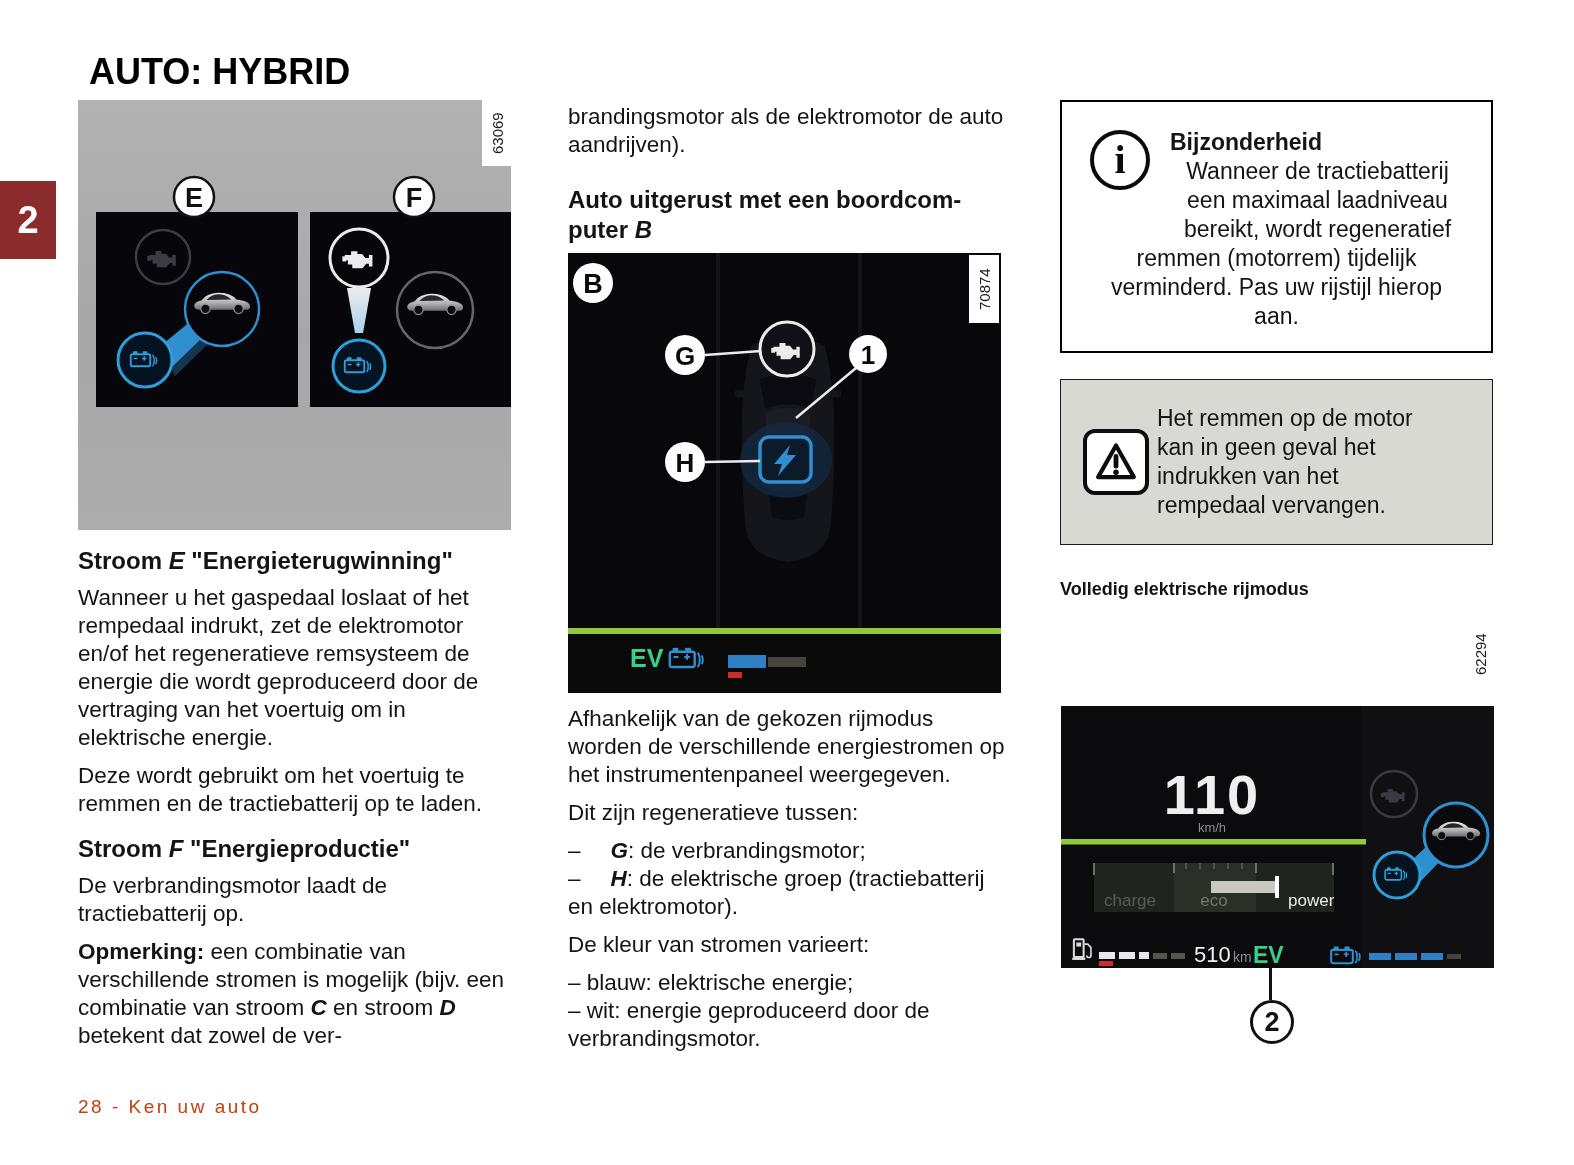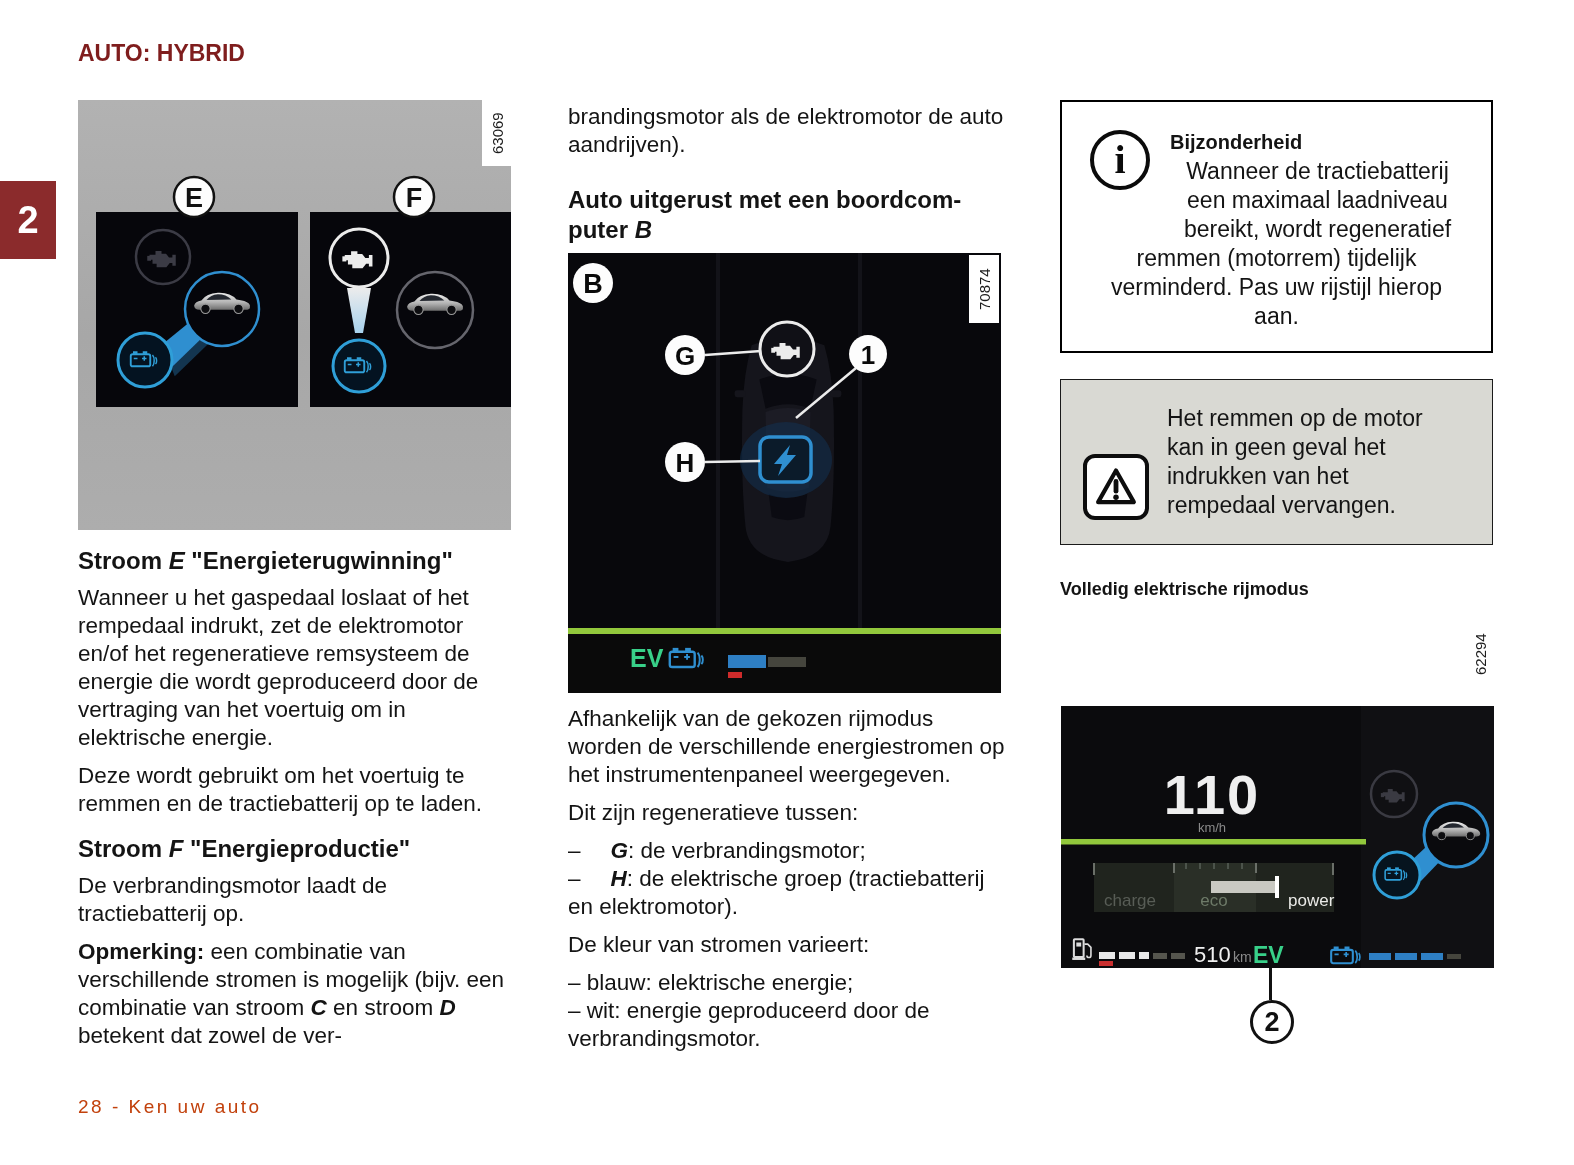--- a/index.html
+++ b/index.html
@@ -2,21 +2,21 @@
 <html><head>
 <meta charset="utf-8">
 <style>
   html,body{margin:0;padding:0;background:#ffffff;}
   .page{position:relative;width:1574px;height:1165px;background:#fff;overflow:hidden;
         font-family:"Liberation Sans", sans-serif;color:#141414;}
   
   .chapter-tab{position:absolute;left:0;top:181px;width:56px;height:78px;background:#8b2b2c;
         color:#fff;font-size:38px;font-weight:bold;display:flex;align-items:center;justify-content:center;}
   
-  .page-title{position:absolute;left:78px;top:40px;margin:0;font-size:23px;font-weight:bold;color:#7f1d1d;}
+  .page-title{position:absolute;left:78px;top:40px;margin:11px;font-size:36px;font-weight:bold;color:#000000;}
   
   .col{position:absolute;top:100px;}
   .col-left{left:78px;width:433px;}
   .col-mid{left:568px;top:103px;width:437px;}
   .col-right{left:1060px;width:433px;}
   
   p.body{font-size:22.5px;line-height:28px;margin:0 0 10px 0;}
   p.tight{margin:0;}
   h2.subhead{font-size:24px;line-height:30px;font-weight:bold;margin:16px 0 8px 0;}
   .var{font-style:italic;font-weight:bold;}
@@ -29,25 +29,25 @@
         font-size:15px;color:#1c1c1c;display:flex;align-items:center;justify-content:center;}
   .vref-box{background:#ffffff;}
   .vref-ef{top:0;right:-1px;width:30px;height:66px;}
   .vref-b{top:2px;right:2px;width:30px;height:68px;}
   .vref-dash{top:12px;right:0;width:26px;height:72px;}
   
   .infobox{border:2.5px solid #000;padding:26px 26px 20px 26px;margin:0;}
   .info-icon{float:left;width:52px;height:52px;border:4px solid #0b0b0b;border-radius:50%;
         margin:2px 20px 32px 2px;display:flex;align-items:center;justify-content:center;
         font-family:"Liberation Serif", serif;font-size:40px;font-weight:bold;color:#0b0b0b;line-height:1;}
-  .info-title{font-size:20px;font-weight:bold;line-height:29px;}
+  .info-title{font-size:23px;font-weight:bold;line-height:29px;}
   .info-body{font-size:23px;line-height:29px;margin:0;text-align:center;}
   
   .warnbox{background:#d9d9d3;border:1.5px solid #1a1a1a;padding:24px 22px;margin-top:26px;
-        display:flex;gap:18px;align-items:flex-end;}
+        display:flex;gap:8px;align-items:center;}
   .warn-icon{flex:0 0 auto;width:58px;height:58px;background:#fff;border:4px solid #0d0d0d;border-radius:12px;
         display:flex;align-items:center;justify-content:center;}
   .warn-text{font-size:23px;line-height:29px;margin:0;width:290px;}
   h2.bighead{font-size:18px;font-weight:bold;margin:34px 0 0 0;}
   
   .dash-wrap{position:relative;height:470px;margin-top:6px;}
   .dash-panel{position:absolute;left:1px;top:100px;width:433px;height:262px;background:#0b0b0d;}
   .callout-line{position:absolute;left:209px;top:362px;width:2.5px;height:32px;background:#111;}
   .callout-circle{position:absolute;left:190px;top:394px;width:38px;height:38px;border-radius:50%;
         background:#fff;border:3px solid #111;display:flex;align-items:center;justify-content:center;

